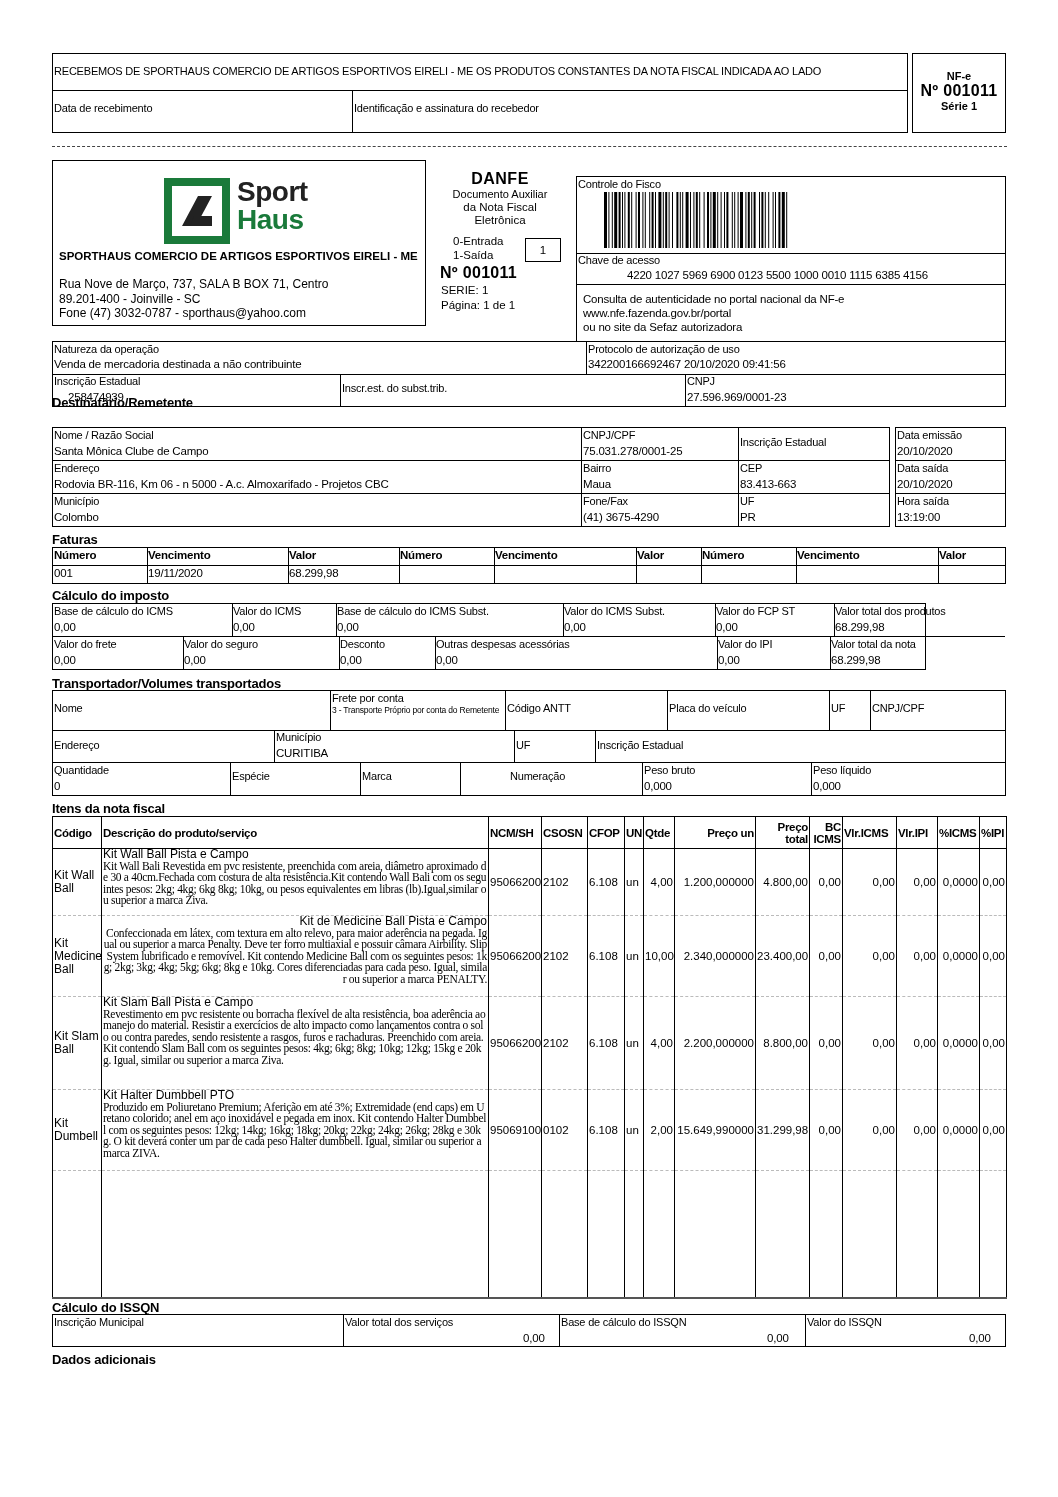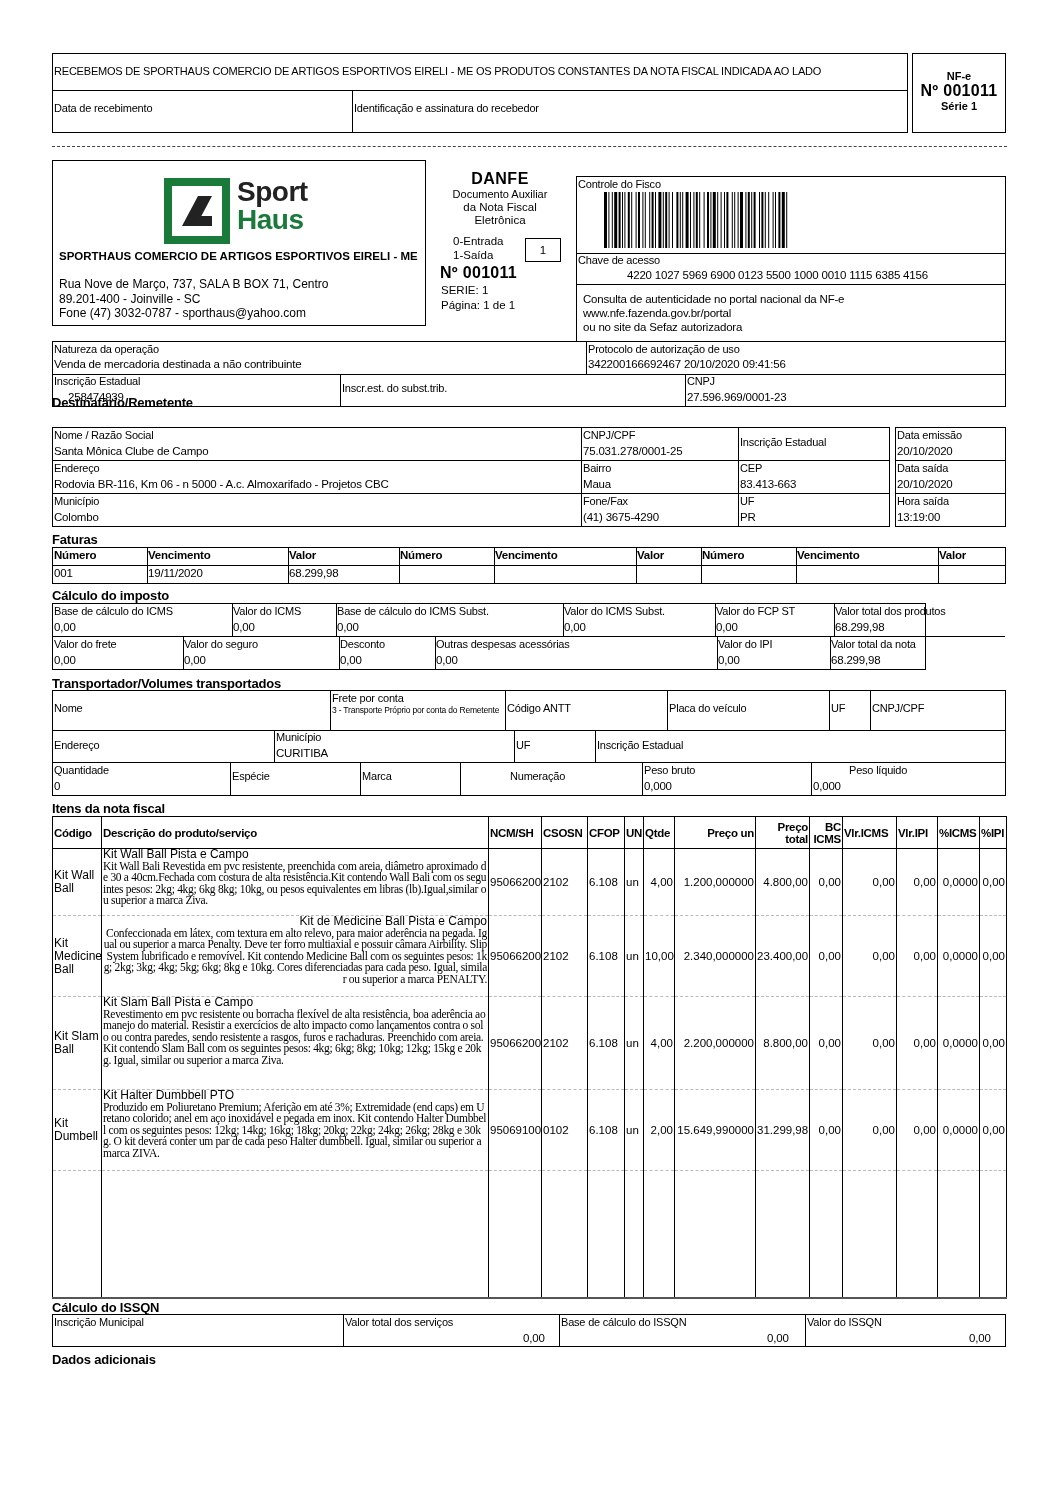--- a/index.html
+++ b/index.html
@@ -298,21 +298,21 @@
   <div class="vline" style="left:407px;top:71px;height:34px;"></div>
   <div class="vline" style="left:589px;top:71px;height:34px;"></div>
   <div class="vline" style="left:758px;top:71px;height:34px;"></div>
   <div class="lbl" style="left:1px;top:73px;">Quantidade</div>
   <div class="val" style="left:1px;top:89px;">0</div>
   <div class="lbl" style="left:179px;top:79px;">Espécie</div>
   <div class="lbl" style="left:309px;top:79px;">Marca</div>
   <div class="lbl" style="left:409px;top:79px;margin-left:48px;">Numeração</div>
   <div class="lbl" style="left:591px;top:73px;">Peso bruto</div>
   <div class="val" style="left:591px;top:89px;">0,000</div>
-  <div class="lbl" style="left:780px;top:73px;padding-left:16px;">Peso líquido</div>
+  <div class="lbl" style="left:760px;top:73px;">Peso líquido</div>
   <div class="val" style="left:760px;top:89px;">0,000</div>
 </div>
 
 <div class="section-title" style="left:52px;top:801px;">Itens da nota fiscal</div>
 <table class="items">
   <colgroup>
     <col style="width:49px">
       <col style="width:387px">
       <col style="width:53px">
       <col style="width:46px">

